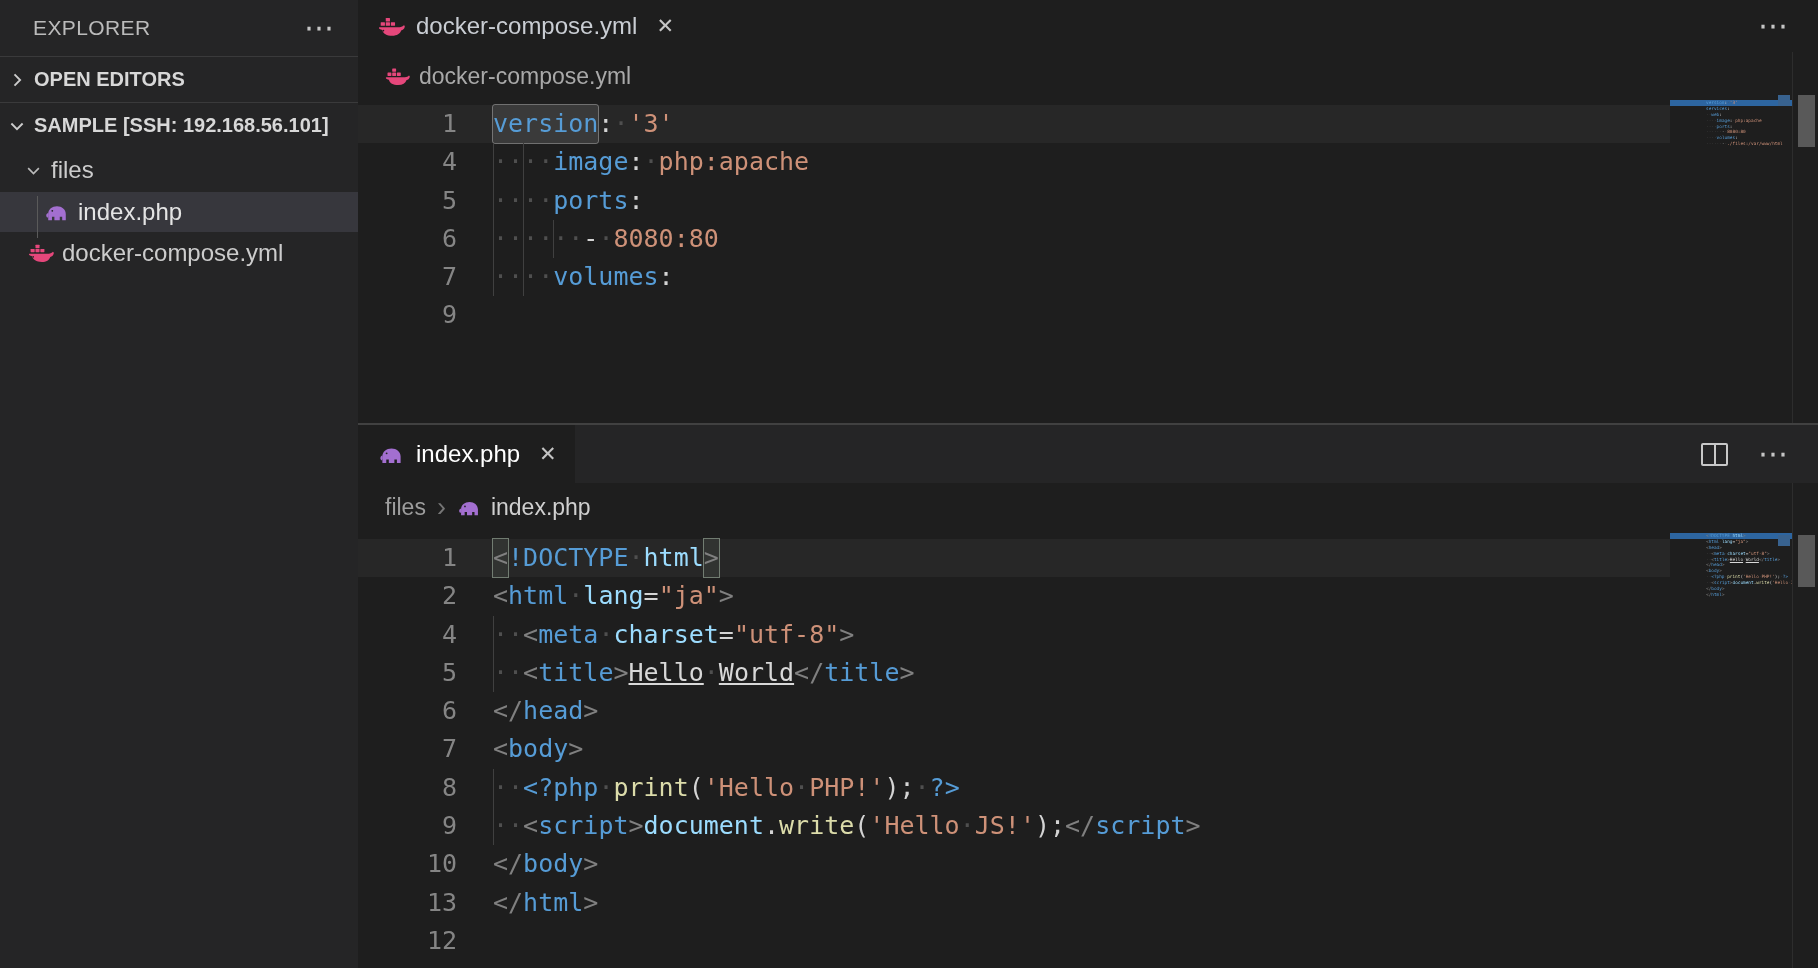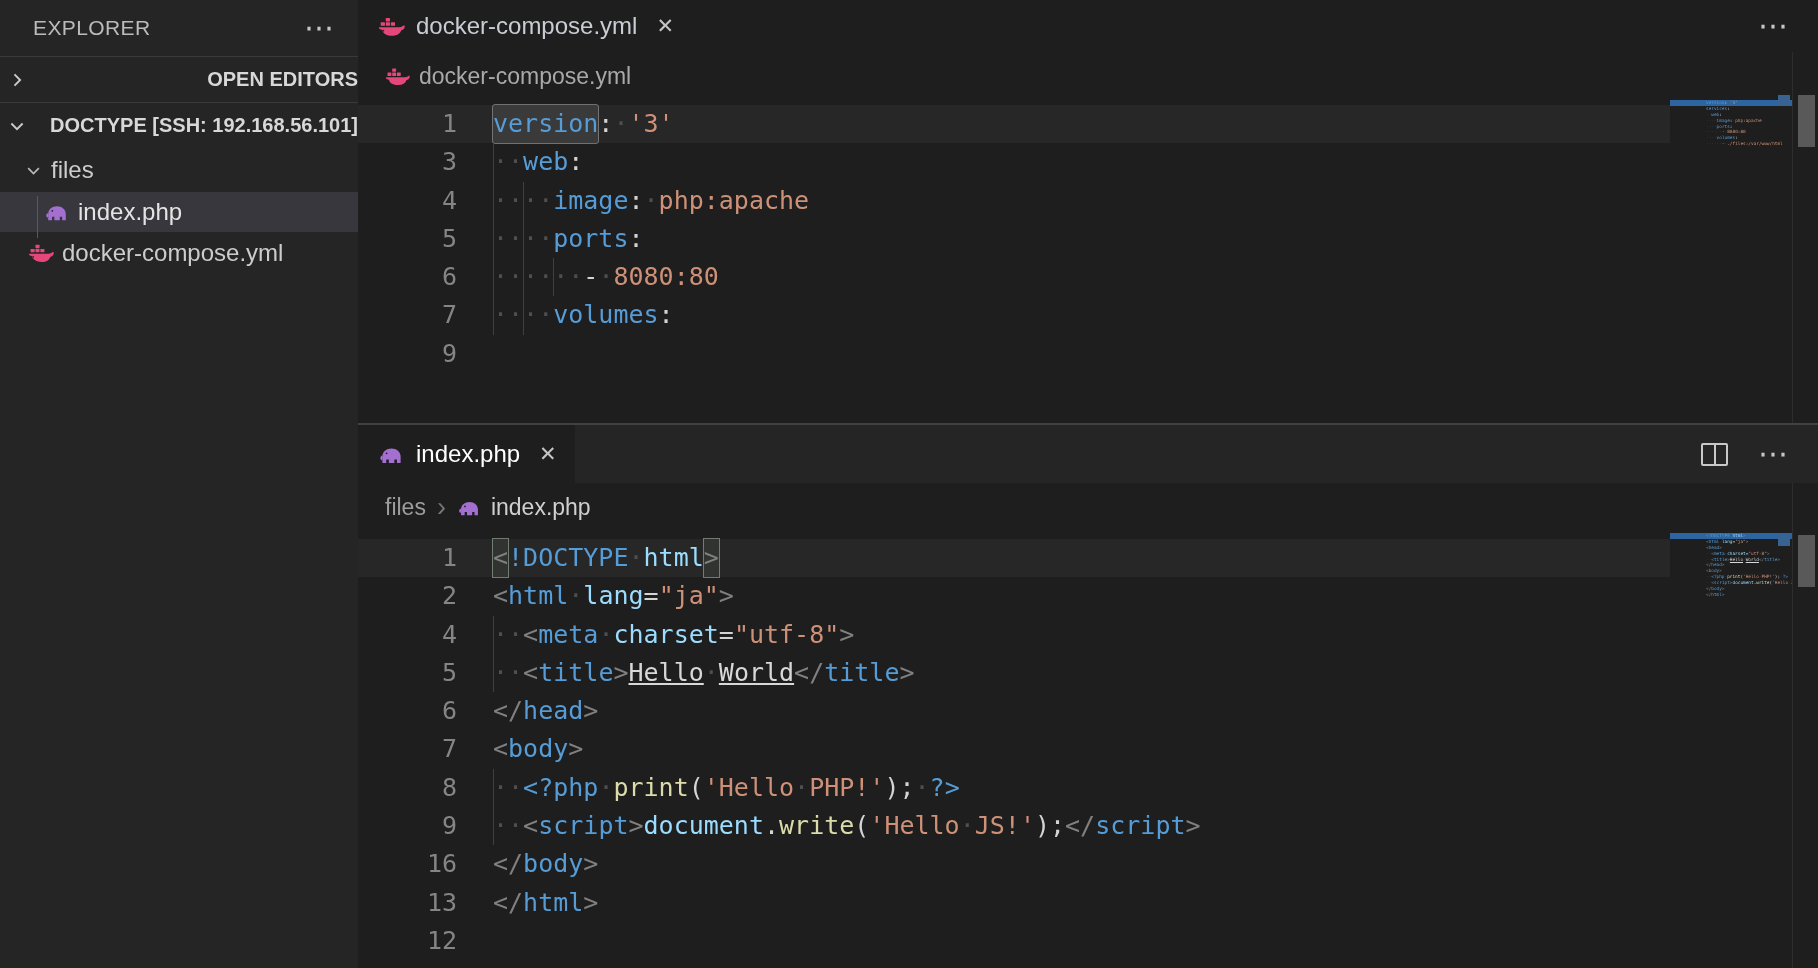--- a/index.html
+++ b/index.html
@@ -11,21 +11,21 @@
   }
   
   .sidebar{ position:absolute; left:0; top:0; width:358px; height:100%;
     background:var(--sidebarBg); z-index:5; }
   .sb-header{ height:56px; display:flex; align-items:center; padding:0 22px 0 33px;
     color:#bbbbbb; font-size:21px; letter-spacing:0.4px; }
   .sb-header .spacer{flex:1}
   .more-dots{ color:#c5c5c5; font-size:30px; line-height:1; letter-spacing:2px; cursor:pointer; }
   .section-row{ height:46px; display:flex; align-items:center; gap:7px; padding-left:7px;
     font-weight:700; font-size:20px; color:#d8d8d8;
-    border-top:1px solid rgba(204,204,204,0.13); cursor:pointer;justify-content:space-between; }
+    border-top:1px solid rgba(204,204,204,0.13); cursor:pointer; }
   .tree-row{ display:flex; align-items:center; gap:8px; font-size:24px; color:#cccccc; cursor:pointer; }
   .row-files{ height:44px; padding-left:24px; }
   .row-index{ height:40px; padding-left:44px; background:var(--selectedRow); color:#e4e4e4; }
   .row-docker{ height:42px; padding-left:28px; }
   .tree-guide{ position:absolute; left:37px; top:196px; width:1px; height:42px; background:#5a5a5a; }
   .chev svg{ display:block; }
   
   .editors{ position:absolute; left:358px; top:0; right:0; bottom:0; background:var(--bg); }
   .group{ position:absolute; left:0; right:0; overflow:hidden; }
   .g-top{ top:0; height:423px; }
@@ -105,21 +105,21 @@
       </span>
       <span>OPEN EDITORS</span>
     </div>
 
     <div class="section-row">
       <span class="chev icon">
         <svg width="20" height="20" viewBox="0 0 16 16">
             <path d="M3.5 6l4.5 4.5L12.5 6" stroke="#cccccc" stroke-width="1.5" fill="none"></path>
           </svg>
       </span>
-      <span>DOCTYPE [SSH: 192.168.56.101]</span>
+      <span>SAMPLE [SSH: 192.168.56.101]</span>
     </div>
 
     <div class="tree-row row-files">
       <span class="chev icon">
         <svg width="19" height="19" viewBox="0 0 16 16">
             <path d="M3.5 6l4.5 4.5L12.5 6" stroke="#bbbbbb" stroke-width="1.4" fill="none"></path>
           </svg>
       </span>
       <span>files</span>
     </div>
@@ -189,21 +189,20 @@
               <rect x="4.6" y="2.9" width="2.5" height="2.1" rx="0.3"></rect>
               <path d="M0.8 8.4 h12 c1 0 2-0.4 2.5-1.1 0.5 0.1 0.7 0.6 0.5 1.2 -0.3 1-1 1.7-2.1 1.9 -0.6 1.9-2.4 3.1-5.2 3.1 -3.4 0-5.5-1.4-6-3.5 C0.3 9.4 0.4 8.8 0.8 8.4 Z"></path>
             </g>
           </svg>
         </span>
         <span class="bc-file">docker-compose.yml</span>
       </div>
 
       <div class="code">
           <div class="cl active"><span class="ln">1</span><span class="lc"><span class="tk key hlword">version</span><span class="tk fg">:</span><span class="tk ws">·</span><span class="tk str">'3'</span></span></div>
-          <div class="cl"><span class="ln">3</span><span class="lc"><span class="tk wsg">··</span><span class="tk key">web</span><span class="tk fg">:</span></span></div>
           <div class="cl"><span class="ln">4</span><span class="lc"><span class="tk wsg">··</span><span class="tk wsg">··</span><span class="tk key">image</span><span class="tk fg">:</span><span class="tk ws">·</span><span class="tk str">php:apache</span></span></div>
           <div class="cl"><span class="ln">5</span><span class="lc"><span class="tk wsg">··</span><span class="tk wsg">··</span><span class="tk key">ports</span><span class="tk fg">:</span></span></div>
           <div class="cl"><span class="ln">6</span><span class="lc"><span class="tk wsg">··</span><span class="tk wsg">··</span><span class="tk wsg">··</span><span class="tk fg">-</span><span class="tk ws">·</span><span class="tk str">8080:80</span></span></div>
           <div class="cl"><span class="ln">7</span><span class="lc"><span class="tk wsg">··</span><span class="tk wsg">··</span><span class="tk key">volumes</span><span class="tk fg">:</span></span></div>
           <div class="cl"><span class="ln">9</span><span class="lc"></span></div>
         </div>
       <div class="mini">
           <div class="cl active"><span class="lc"><span class="tk key hlword">version</span><span class="tk fg">:</span><span class="tk ws">·</span><span class="tk str">'3'</span></span></div>
           <div class="cl"><span class="lc"><span class="tk key">services</span><span class="tk fg">:</span></span></div>
           <div class="cl"><span class="lc"><span class="tk wsg">··</span><span class="tk key">web</span><span class="tk fg">:</span></span></div>
@@ -254,21 +253,21 @@
 
       <div class="code">
           <div class="cl active"><span class="ln">1</span><span class="lc"><span class="tk punc hlbracket">&lt;</span><span class="tk tag">!DOCTYPE</span><span class="tk ws">·</span><span class="tk attr">html</span><span class="tk punc hlbracket">&gt;</span></span></div>
           <div class="cl"><span class="ln">2</span><span class="lc"><span class="tk punc">&lt;</span><span class="tk tag">html</span><span class="tk ws">·</span><span class="tk attr">lang</span><span class="tk fg">=</span><span class="tk str">"ja"</span><span class="tk punc">&gt;</span></span></div>
           <div class="cl"><span class="ln">4</span><span class="lc"><span class="tk wsg">··</span><span class="tk punc">&lt;</span><span class="tk tag">meta</span><span class="tk ws">·</span><span class="tk attr">charset</span><span class="tk fg">=</span><span class="tk str">"utf-8"</span><span class="tk punc">&gt;</span></span></div>
           <div class="cl"><span class="ln">5</span><span class="lc"><span class="tk wsg">··</span><span class="tk punc">&lt;</span><span class="tk tag">title</span><span class="tk punc">&gt;</span><span class="tk text">Hello</span><span class="tk ws">·</span><span class="tk text">World</span><span class="tk punc">&lt;/</span><span class="tk tag">title</span><span class="tk punc">&gt;</span></span></div>
           <div class="cl"><span class="ln">6</span><span class="lc"><span class="tk punc">&lt;/</span><span class="tk tag">head</span><span class="tk punc">&gt;</span></span></div>
           <div class="cl"><span class="ln">7</span><span class="lc"><span class="tk punc">&lt;</span><span class="tk tag">body</span><span class="tk punc">&gt;</span></span></div>
           <div class="cl"><span class="ln">8</span><span class="lc"><span class="tk wsg">··</span><span class="tk php">&lt;?php</span><span class="tk ws">·</span><span class="tk func">print</span><span class="tk fg">(</span><span class="tk str">'Hello</span><span class="tk ws">·</span><span class="tk str">PHP!'</span><span class="tk fg">);</span><span class="tk ws">·</span><span class="tk php">?&gt;</span></span></div>
           <div class="cl"><span class="ln">9</span><span class="lc"><span class="tk wsg">··</span><span class="tk punc">&lt;</span><span class="tk tag">script</span><span class="tk punc">&gt;</span><span class="tk attr">document</span><span class="tk fg">.</span><span class="tk func">write</span><span class="tk fg">(</span><span class="tk str">'Hello</span><span class="tk ws">·</span><span class="tk str">JS!'</span><span class="tk fg">);</span><span class="tk punc">&lt;/</span><span class="tk tag">script</span><span class="tk punc">&gt;</span></span></div>
-          <div class="cl"><span class="ln">16</span><span class="lc"><span class="tk punc">&lt;/</span><span class="tk tag">body</span><span class="tk punc">&gt;</span></span></div>
+          <div class="cl"><span class="ln">10</span><span class="lc"><span class="tk punc">&lt;/</span><span class="tk tag">body</span><span class="tk punc">&gt;</span></span></div>
           <div class="cl"><span class="ln">13</span><span class="lc"><span class="tk punc">&lt;/</span><span class="tk tag">html</span><span class="tk punc">&gt;</span></span></div>
           <div class="cl"><span class="ln">12</span><span class="lc"></span></div>
         </div>
       <div class="mini">
           <div class="cl active"><span class="lc"><span class="tk punc hlbracket">&lt;</span><span class="tk tag">!DOCTYPE</span><span class="tk ws">·</span><span class="tk attr">html</span><span class="tk punc hlbracket">&gt;</span></span></div>
           <div class="cl"><span class="lc"><span class="tk punc">&lt;</span><span class="tk tag">html</span><span class="tk ws">·</span><span class="tk attr">lang</span><span class="tk fg">=</span><span class="tk str">"ja"</span><span class="tk punc">&gt;</span></span></div>
           <div class="cl"><span class="lc"><span class="tk punc">&lt;</span><span class="tk tag">head</span><span class="tk punc">&gt;</span></span></div>
           <div class="cl"><span class="lc"><span class="tk wsg">··</span><span class="tk punc">&lt;</span><span class="tk tag">meta</span><span class="tk ws">·</span><span class="tk attr">charset</span><span class="tk fg">=</span><span class="tk str">"utf-8"</span><span class="tk punc">&gt;</span></span></div>
           <div class="cl"><span class="lc"><span class="tk wsg">··</span><span class="tk punc">&lt;</span><span class="tk tag">title</span><span class="tk punc">&gt;</span><span class="tk text">Hello</span><span class="tk ws">·</span><span class="tk text">World</span><span class="tk punc">&lt;/</span><span class="tk tag">title</span><span class="tk punc">&gt;</span></span></div>
           <div class="cl"><span class="lc"><span class="tk punc">&lt;/</span><span class="tk tag">head</span><span class="tk punc">&gt;</span></span></div>

